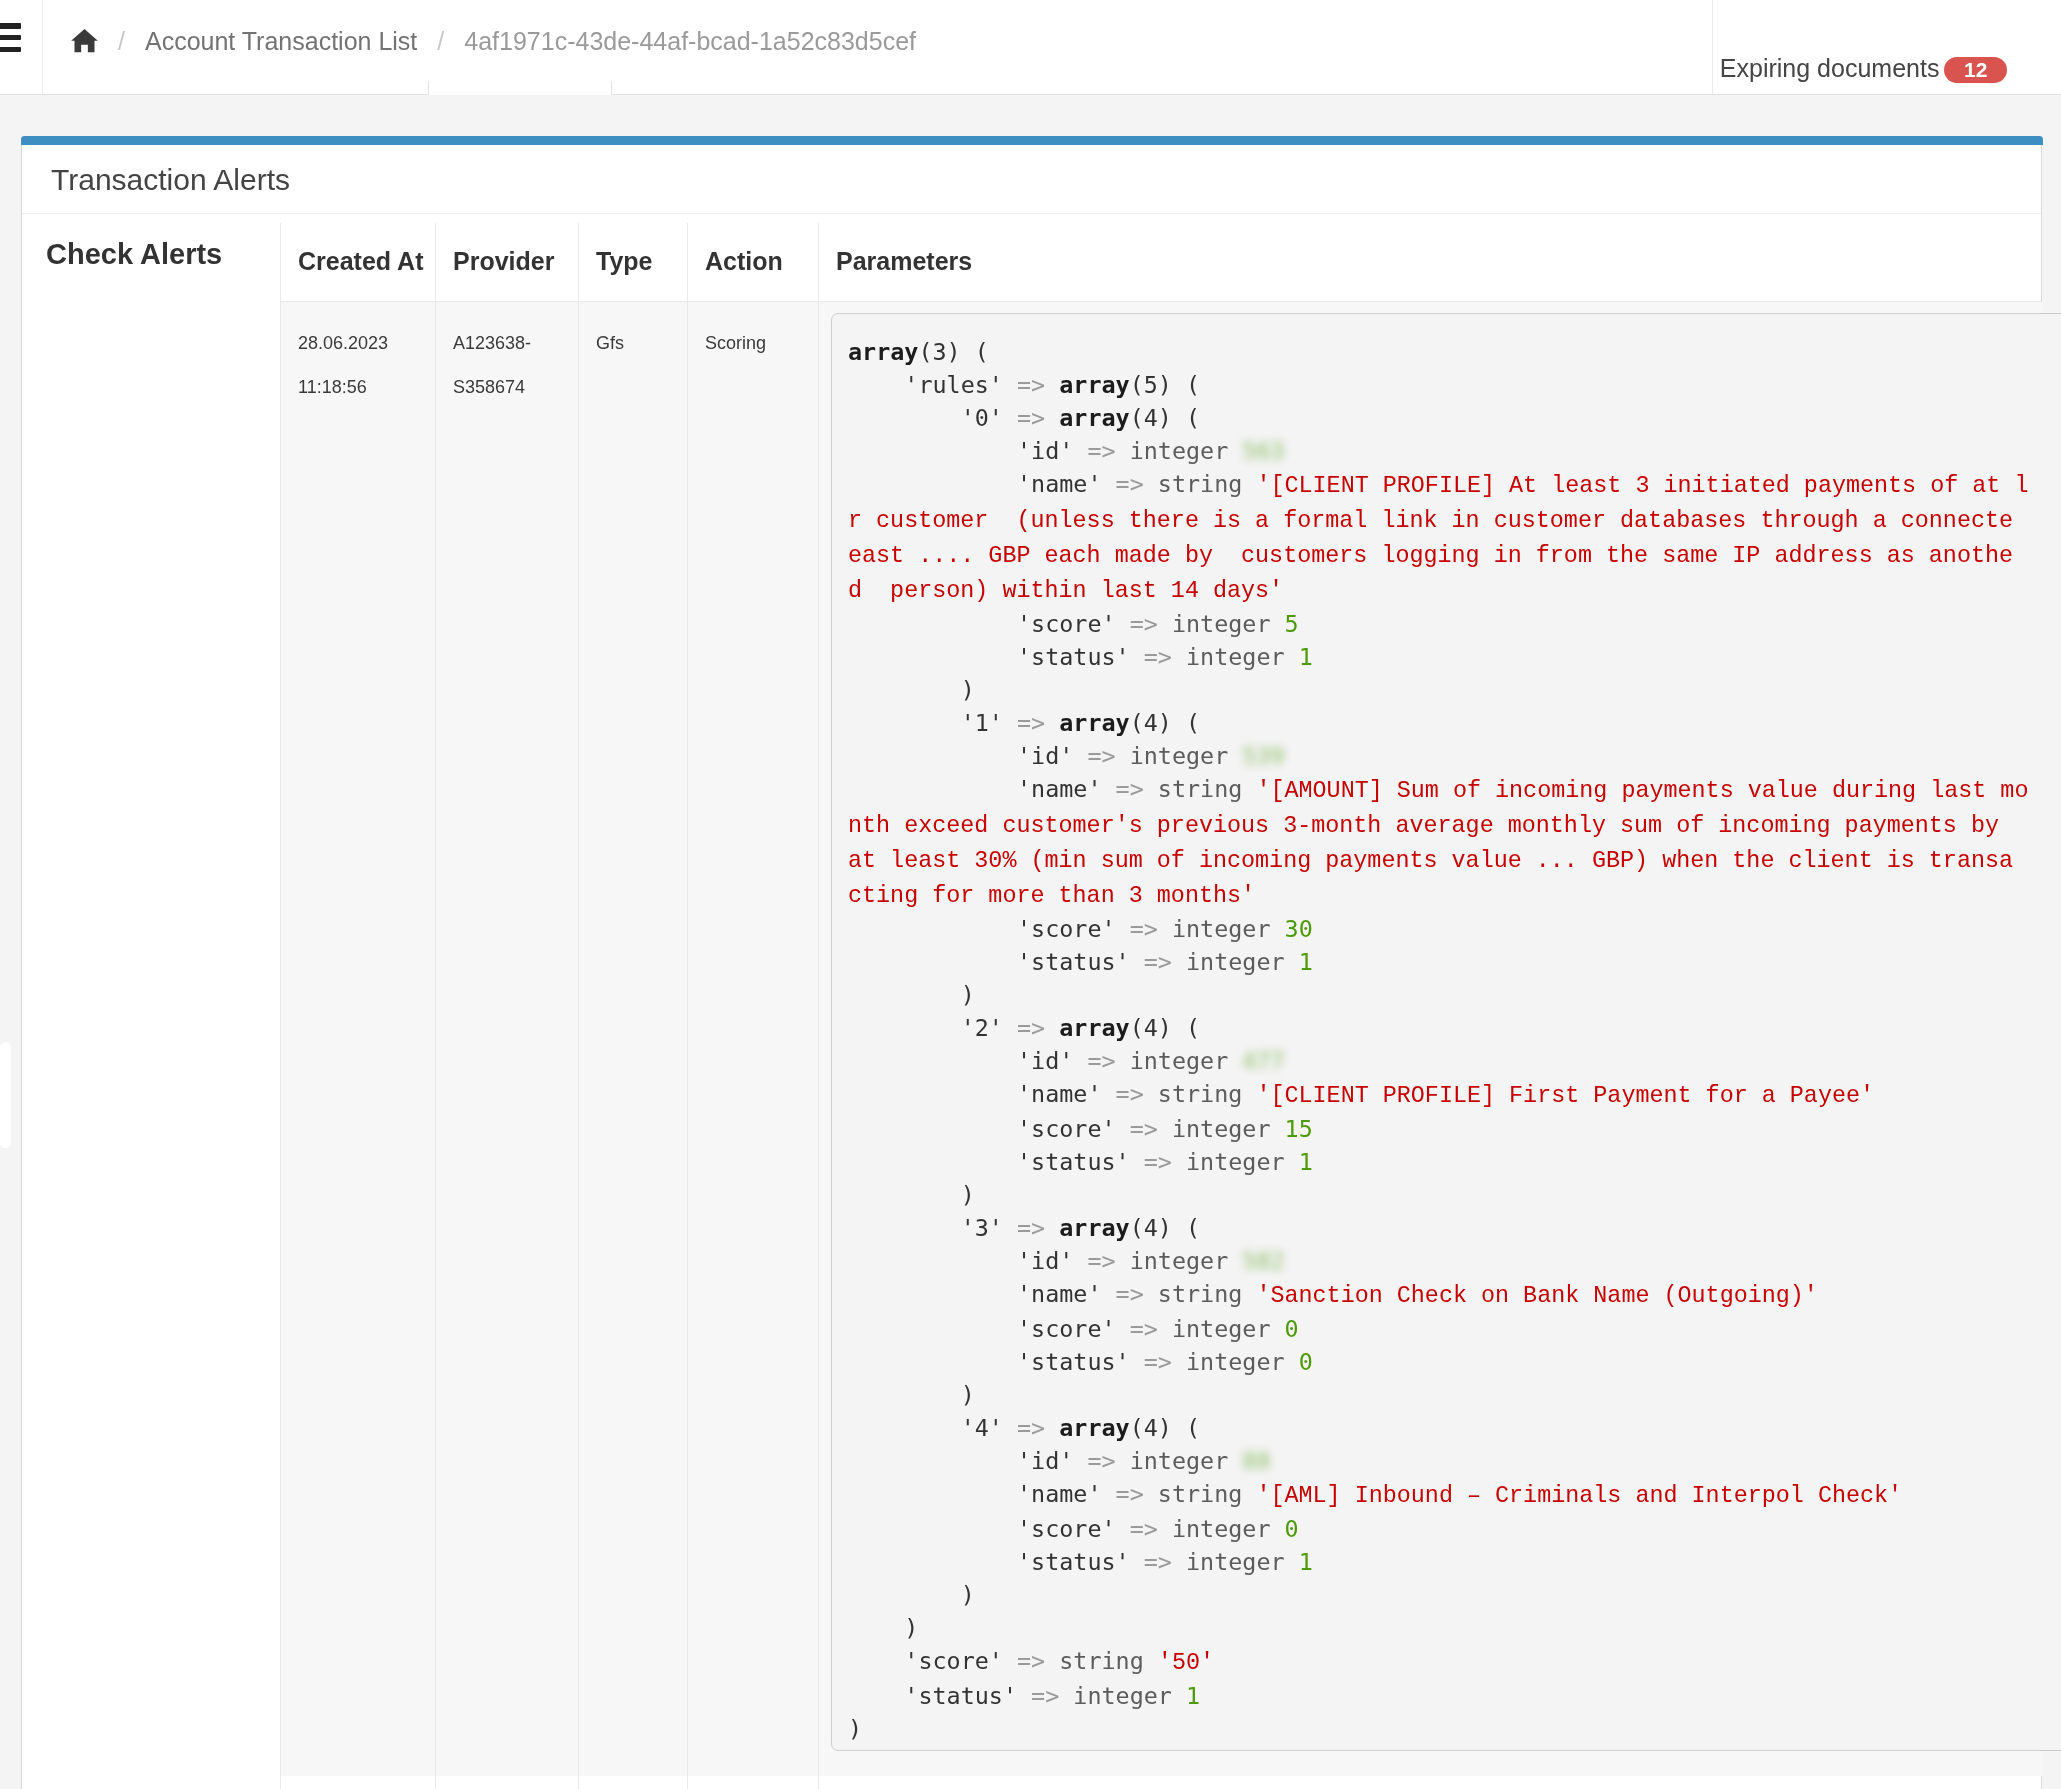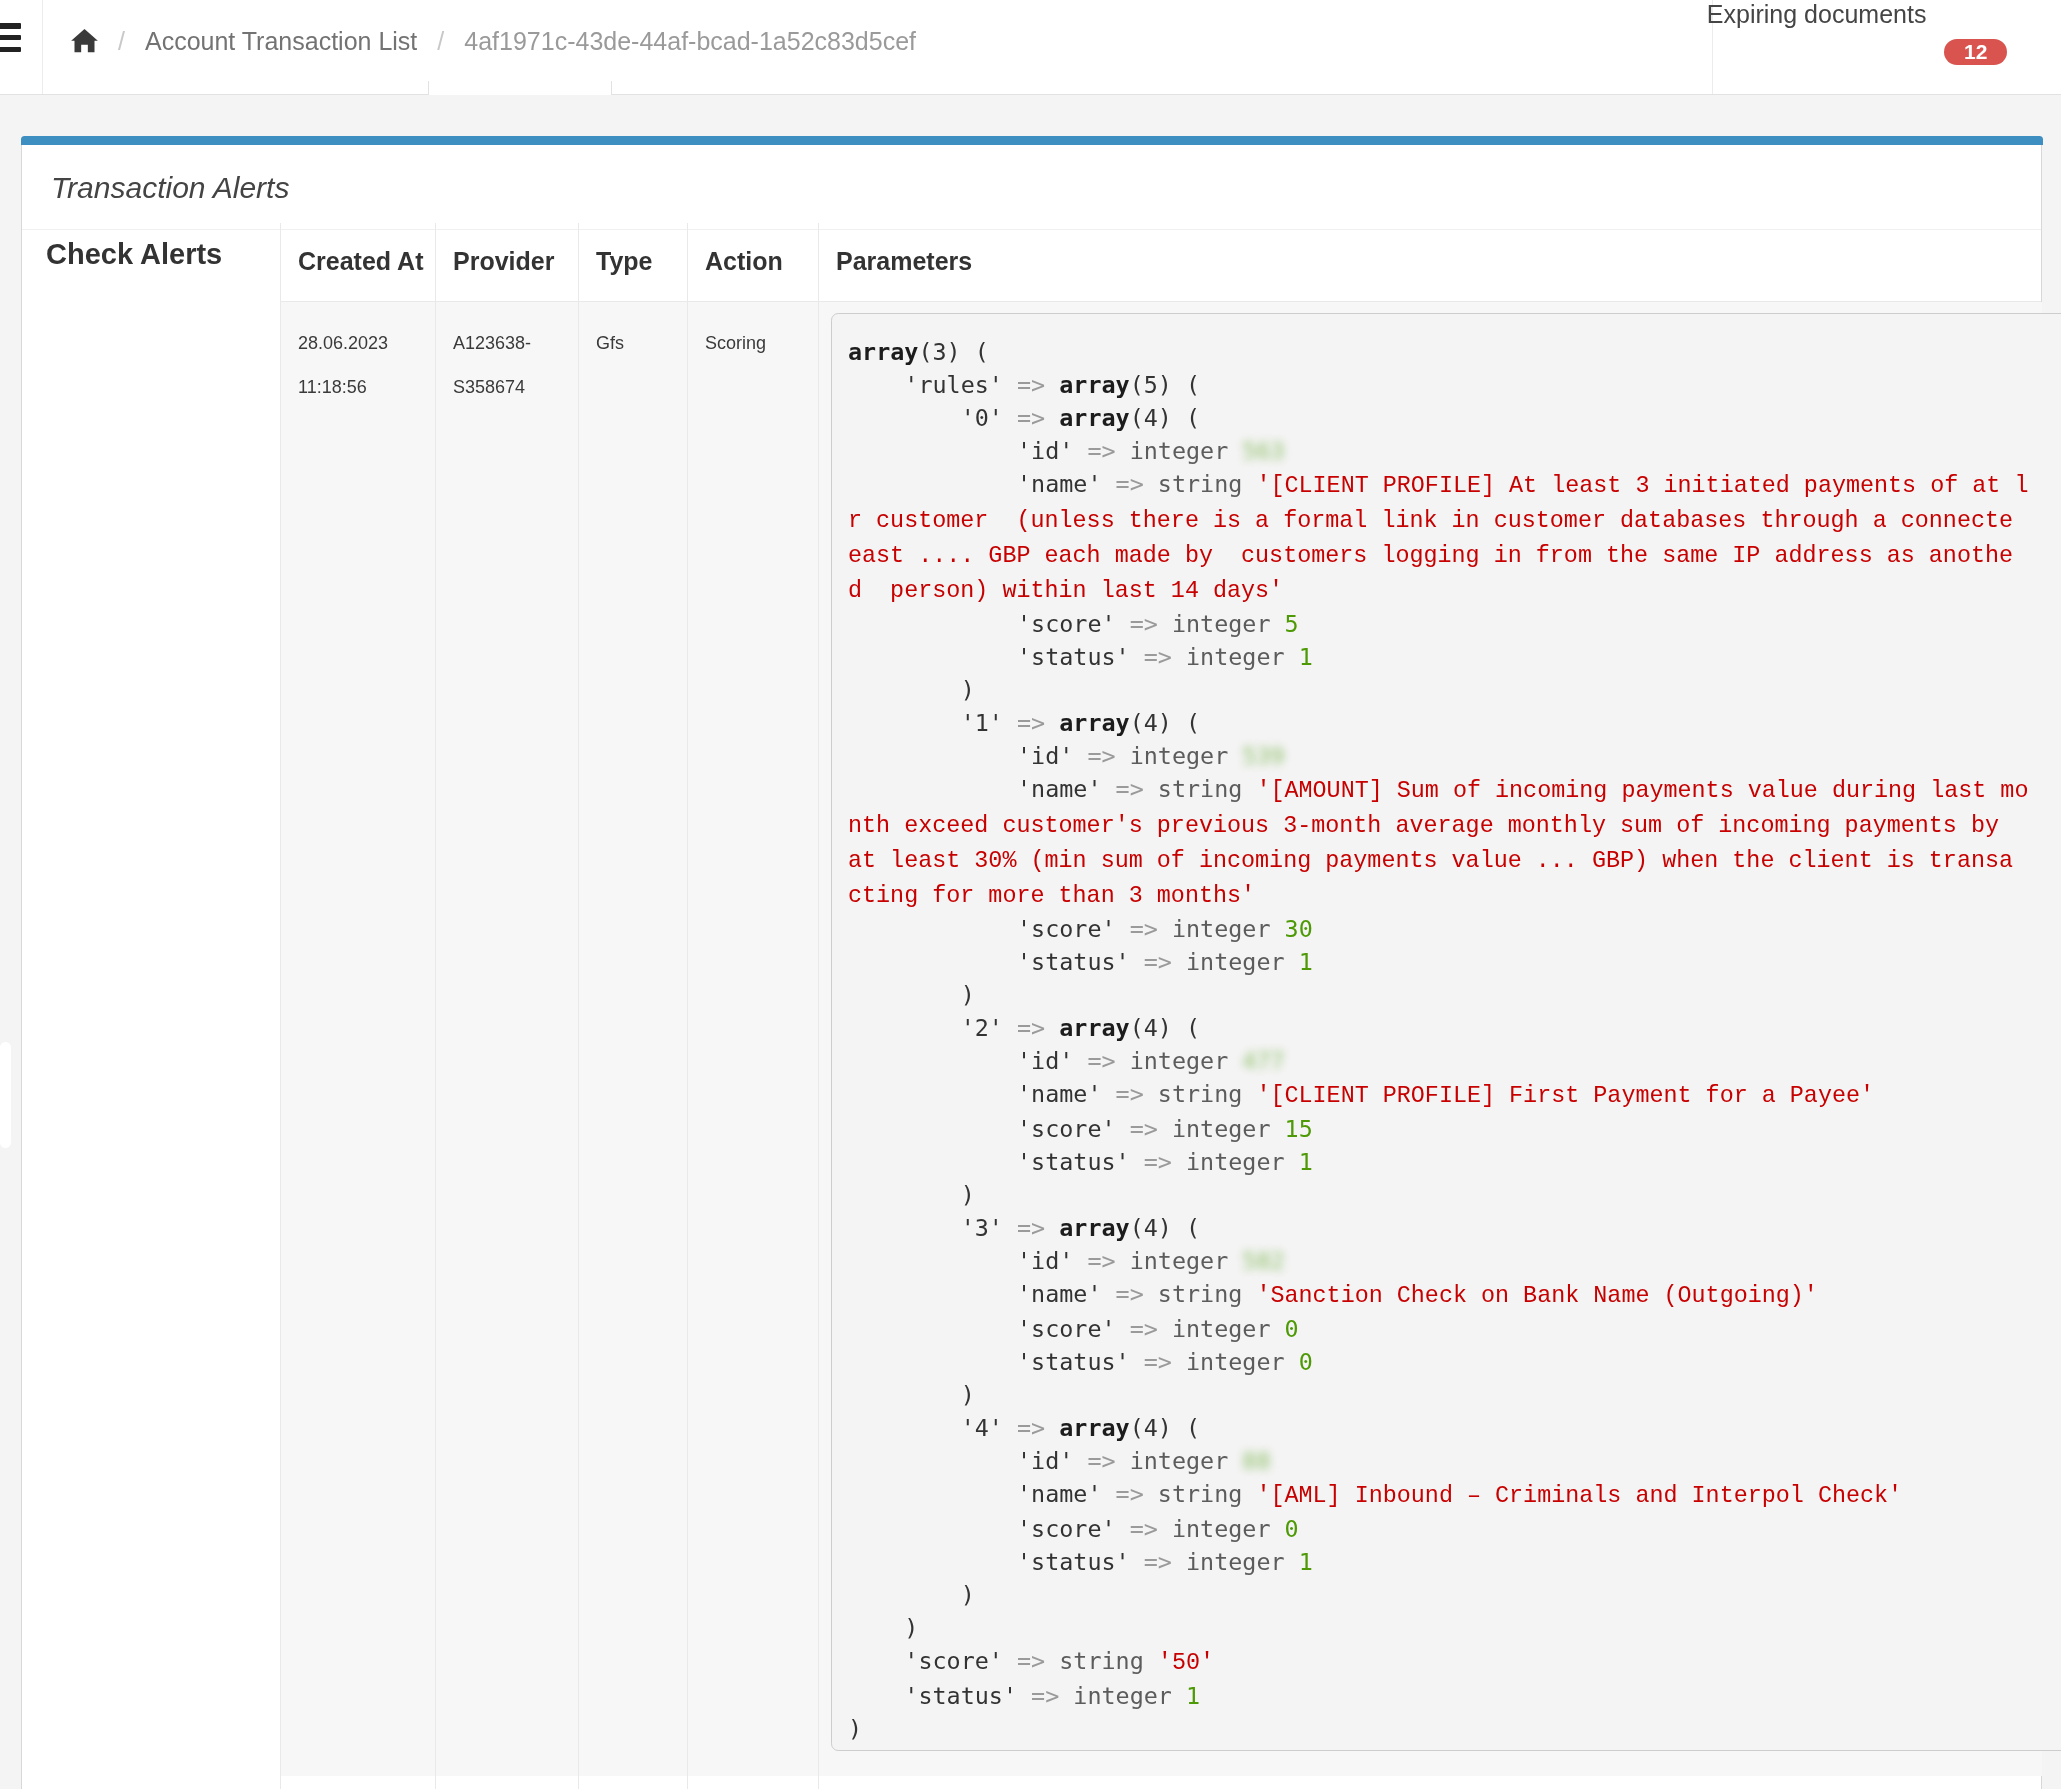--- a/index.html
+++ b/index.html
@@ -20,39 +20,39 @@
   .tick-l{left:428px;} .tick-r{left:611px;}
   .v-divider{position:absolute;top:0;width:0.9px;height:94px;background:#ececec;}
   .vd-left{left:42px;} .vd-right{left:1712px;}
   .hamburger{position:absolute;left:-12.6px;top:23.4px;width:34px;}
   .hamburger .bar{height:5.4px;background:#222;margin-bottom:6.3px;border-radius:0.9px;}
   .breadcrumb{position:absolute;left:71px;top:0;height:83px;display:flex;align-items:center;gap:20px;font-size:25px;}
   .crumb-sep{color:#c8c8c8;}
   .crumb-link{color:#737373;}
   .crumb-current{color:#9a9a9a;}
   .home-icon svg{display:block;}
-  .nav-right{position:absolute;right:54px;top:0;height:83px;display:flex;align-items:flex-start;gap:18px;font-size:25px;}
+  .nav-right{position:absolute;right:54px;top:0;height:83px;display:flex;align-items:flex-end;gap:5px;font-size:25px;}
   .badge{
     display:inline-flex;align-items:center;justify-content:center;
     min-width:41px;height:26px;padding:0 10.8px;border-radius:13.5px;
     background:var(--badge-red,#d9534f);color:#fff;font-weight:bold;font-size:21px;margin-top:39px;
   }
   
   .left-thumb{position:absolute;left:0;top:1042px;width:10.8px;height:106px;background:#ffffff;border-radius:5.4px;}
   
   .card{
     position:absolute;left:21px;top:137px;width:2021px;height:1710px;
     background:#ffffff;border:0.9px solid #d8d8d8;border-top:none;
     border-radius:3.6px;box-sizing:border-box;
   }
   .card-topbar{position:absolute;left:-0.9px;top:-0.9px;width:2022px;height:9px;background:var(--accent-blue,#3d8ec1);border-radius:3.6px 3.6px 0 0;}
   .card-header{
-    position:absolute;left:0;top:9px;width:100%;height:84px;
+    position:absolute;left:0;top:9px;width:100%;height:68px;
     border-bottom:0.9px solid #f0f0f0;box-sizing:border-box;
-    display:flex;align-items:center;padding-left:29px;font-style:italic;
+    display:flex;align-items:center;padding-left:29px;
   }
   .card-title{font-size:30px;color:#444;}
   .section-label{position:absolute;left:24px;top:101px;font-size:29px;font-weight:bold;color:#333;}
   
   .tbl-vline{position:absolute;top:86px;bottom:0;width:0.9px;background:#e9e9e9;}
   .vl-0{left:258px;} .vl-1{left:413px;} .vl-2{left:556px;} .vl-3{left:665px;} .vl-4{left:796px;}
   .tbl-hline{position:absolute;left:258px;width:1761px;height:0.9px;background:#e9e9e9;top:164px;}
   .row-bg{position:absolute;left:259px;top:165px;width:1761px;height:1474px;background:#f7f7f7;}
   .th{position:absolute;top:86px;height:77px;display:flex;align-items:center;
       font-size:25px;font-weight:bold;color:#333;}

